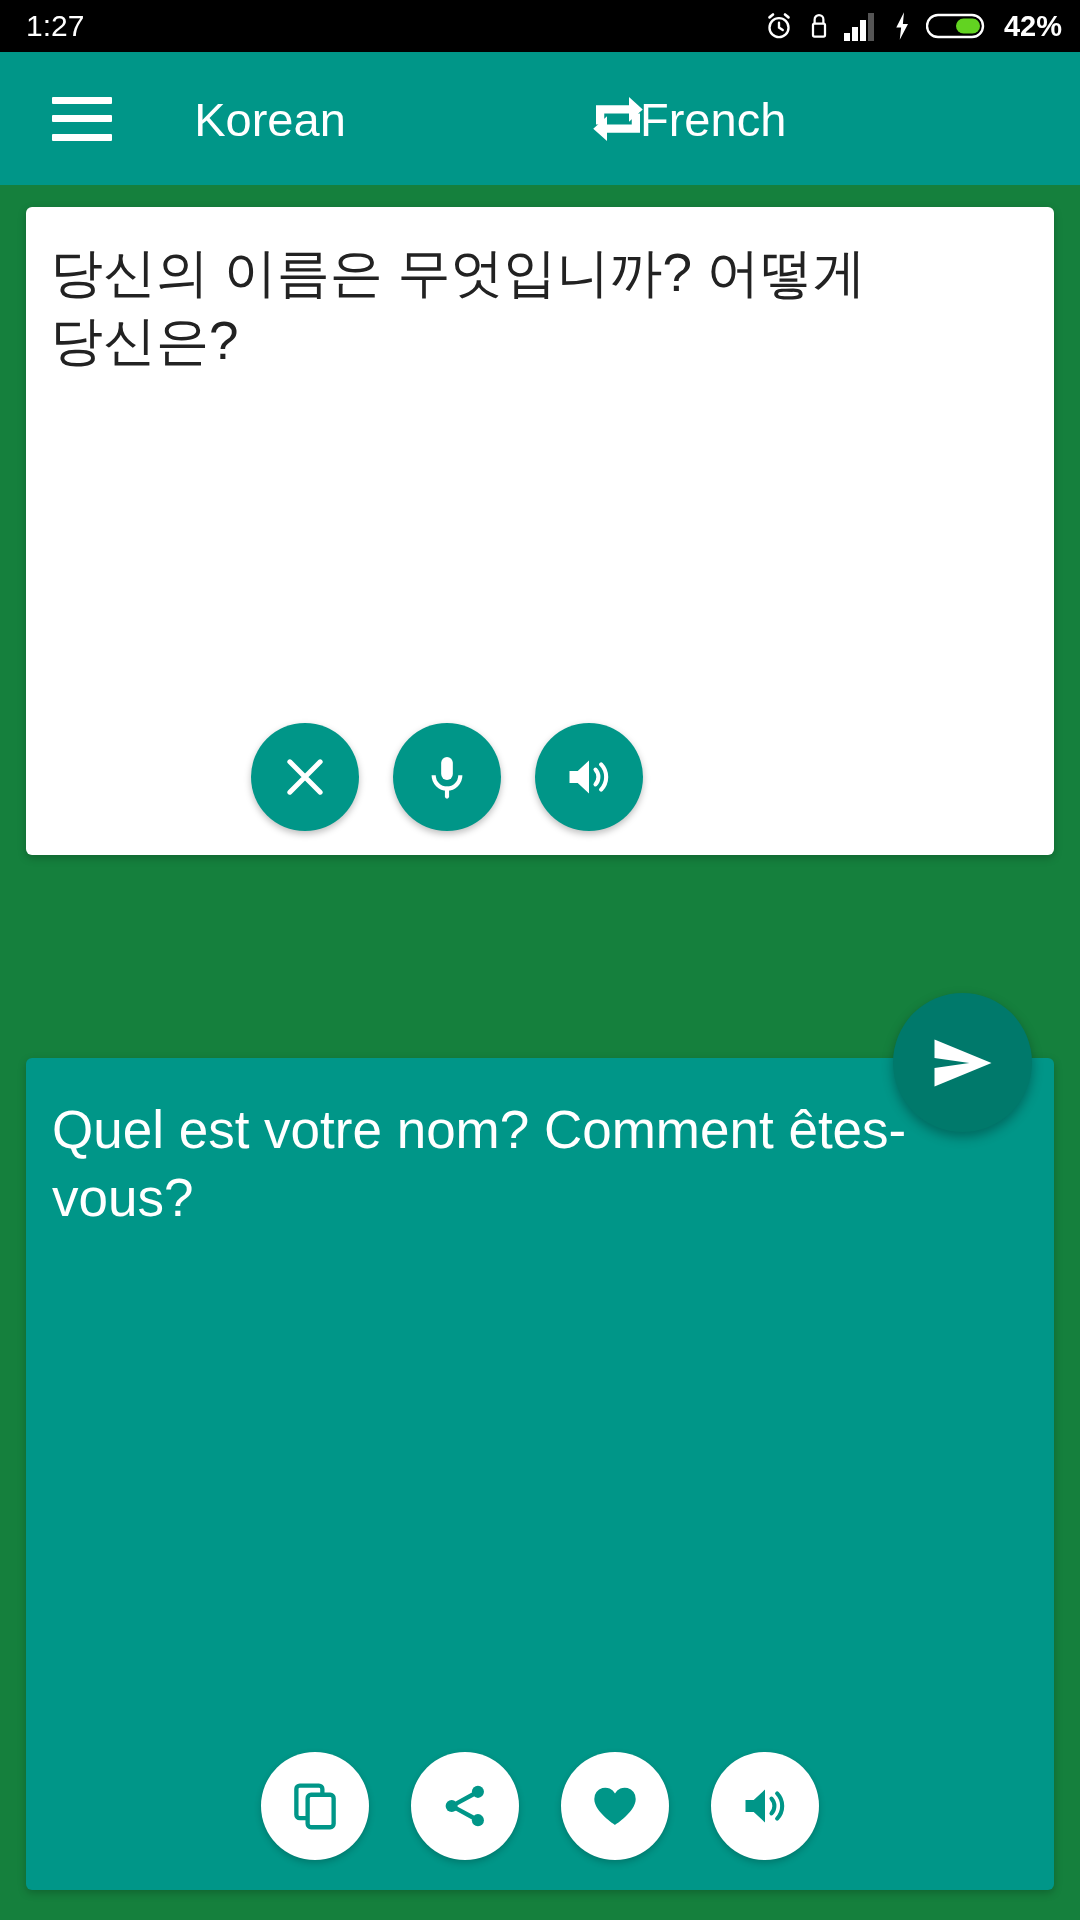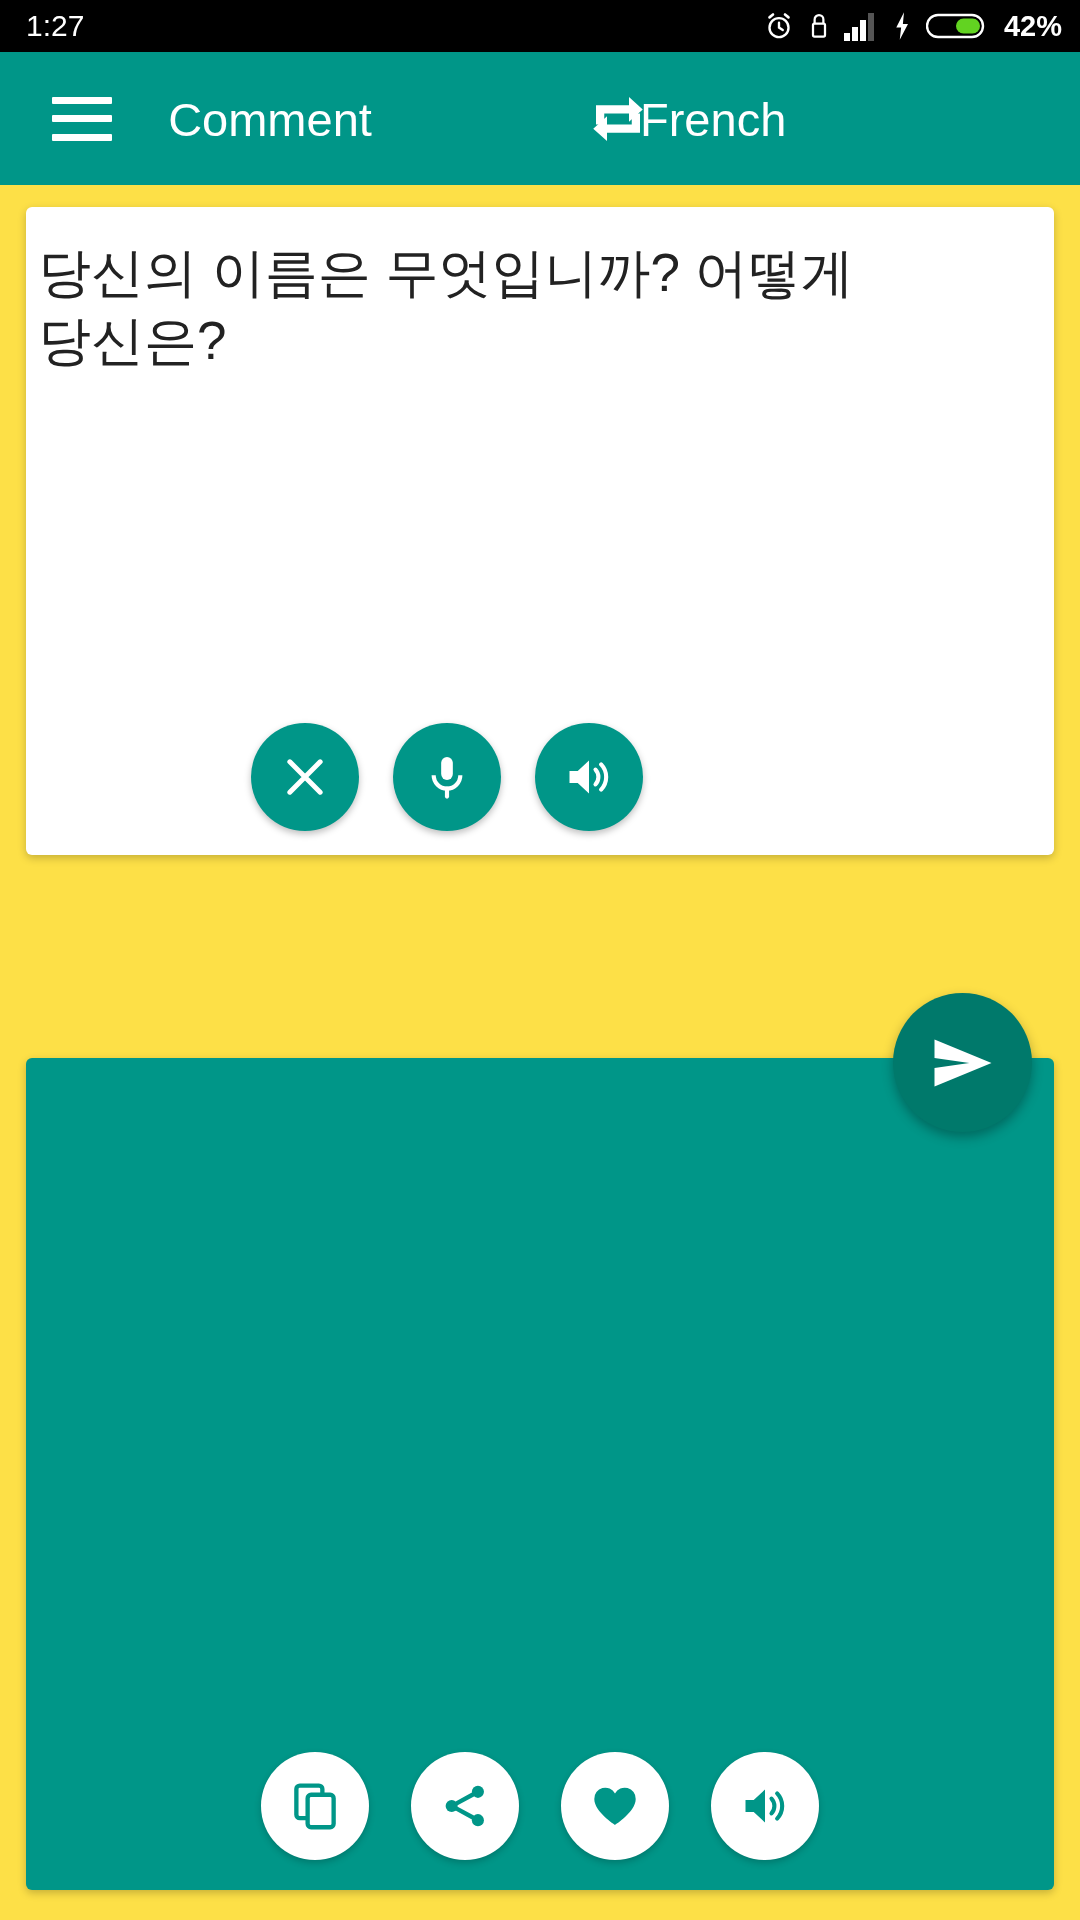--- a/index.html
+++ b/index.html
@@ -9,21 +9,21 @@
     height: 1920px;
     background: #e3eeec;
     font-family: "Liberation Sans", "DejaVu Sans", sans-serif;
     overflow: hidden;
   }
 
   #screen {
     position: relative;
     width: 1080px;
     height: 1920px;
-    background: #fde047;
+    background: #15803d;
   }
 
   
   .statusbar {
     position: absolute;
     top: 0; left: 0;
     width: 1080px;
     height: 52px;
     background: #000000;
     display: flex;
@@ -111,21 +111,21 @@
     left: 26px;
     top: 207px;
     width: 1028px;
     height: 648px;
     background: #ffffff;
     border-radius: 6px;
     box-shadow: 0 3px 9px rgba(0,0,0,0.22);
   }
   .source-text {
     position: absolute;
-    left: 12px;
+    left: 24px;
     top: 32px;
     right: 22px;
     color: #222222;
     font-size: 53px;
     line-height: 1.28;
     font-weight: 400;
     word-break: keep-all;
   }
   .source-actions {
     position: absolute;
@@ -260,21 +260,21 @@
   </div>
 
   <div class="appbar">
 
     <div class="hamburger">
       <span></span>
       <span></span>
       <span></span>
     </div>
 
-    <div class="lang-label lang-source">Comment</div>
+    <div class="lang-label lang-source">Korean</div>
 
     <div class="swap-btn">
       <svg class="icon-svg" width="66" height="66" viewBox="0 0 24 24">
         <path d="M4 7 h12 v-3 l5 4.5 -5 4.5 v-3 H7 v4 H4 Z" fill="#ffffff"></path>
         <path d="M20 17 H8 v3 l-5 -4.5 5 -4.5 v3 h9 v-4 h3 Z" fill="#ffffff"></path>
       </svg>
     </div>
 
     <div class="lang-label lang-target">French</div>
   </div>
@@ -317,20 +317,21 @@
 
   <div class="fab-send">
     <span>
       <svg class="icon-svg" width="76" height="76" viewBox="0 0 24 24">
         <path d="M3 4.6 L21 12 L3 19.4 L3 13.6 L14 12 L3 10.4 Z" fill="#ffffff"></path>
       </svg>
     </span>
   </div>
 
   <div class="result-card">
+    <div class="result-text">Quel est votre nom? Comment êtes-vous?</div>
 
     <div class="result-actions">
 
       <div class="circ-btn circ-white">
         <span>
           <svg class="icon-svg" width="52" height="52" viewBox="0 0 24 24">
             <rect x="3.4" y="2.6" width="12" height="15" rx="1.6" fill="none" stroke="#009688" stroke-width="2"></rect>
             <rect x="8.6" y="6.8" width="12" height="15" rx="1.6" fill="#ffffff" stroke="#009688" stroke-width="2"></rect>
           </svg>
         </span>

